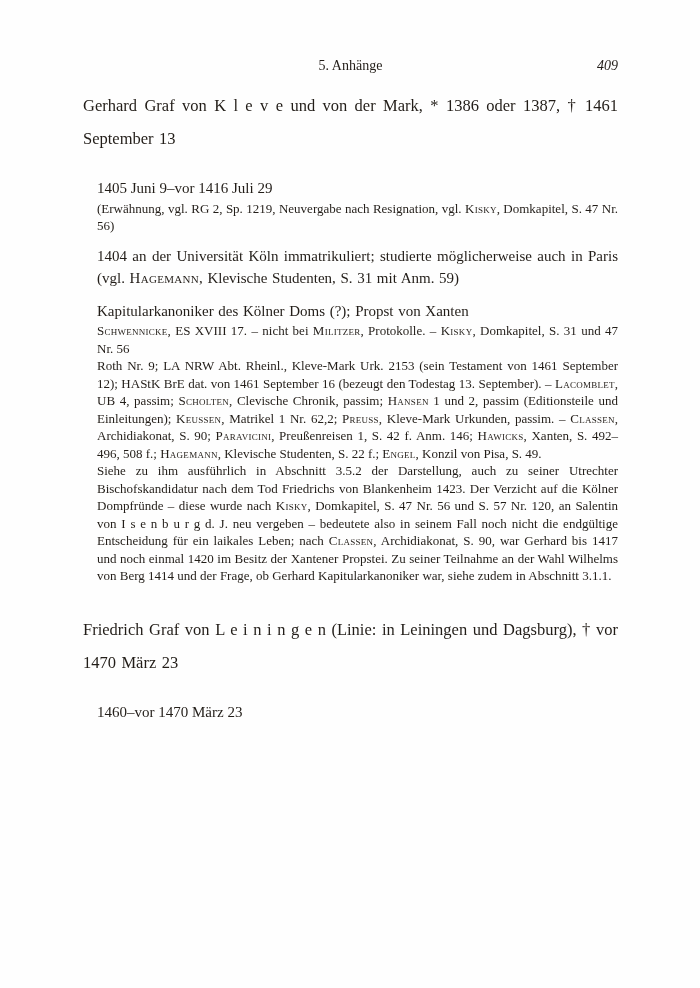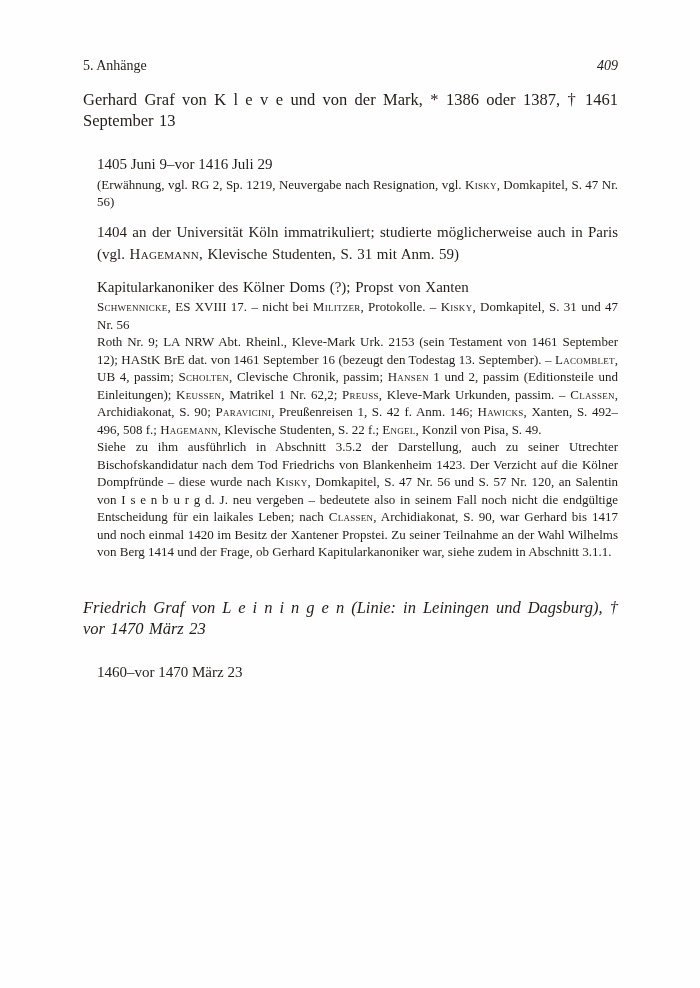--- a/index.html
+++ b/index.html
@@ -25,40 +25,39 @@
   .running-header {
     position: relative;
     height: 17px;
     font-size: 14px;
     line-height: 17px;
   }
   .running-header .section-title {
     position: absolute;
     left: 0;
     right: 0;
-    text-align: left;
+    text-align: center;
   }
   .running-header .page-number {
     position: absolute;
     right: 0;
     top: 0;
     font-style: italic;
   }
   .entry-heading {
     font-size: 16.5px;
-    line-height: 21px;
+    line-height: 33px;
     font-weight: normal;
     margin: 15px 0 0 0;
     text-align: justify;
     text-align-last: left;
     word-spacing: 0.08em;
   }
   .entry-2 .entry-heading {
-    margin-top: 36px;
-    font-style: italic;
+    margin-top: 28px;
   }
   .indent {
     margin-left: 14px;
   }
   p {
     margin: 0;
     text-align: justify;
     text-align-last: left;
   }
   .date-line {

